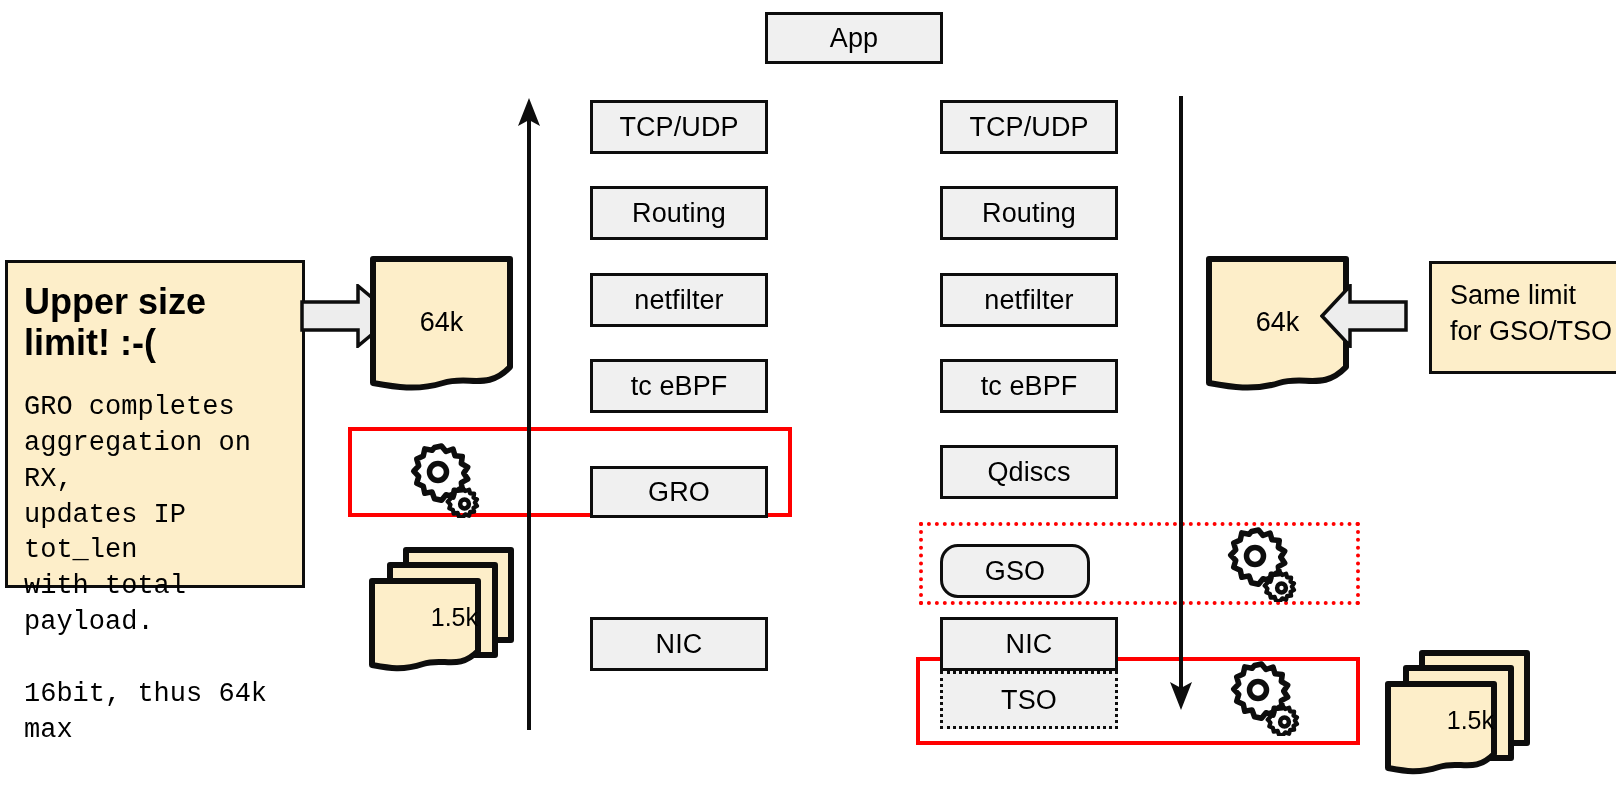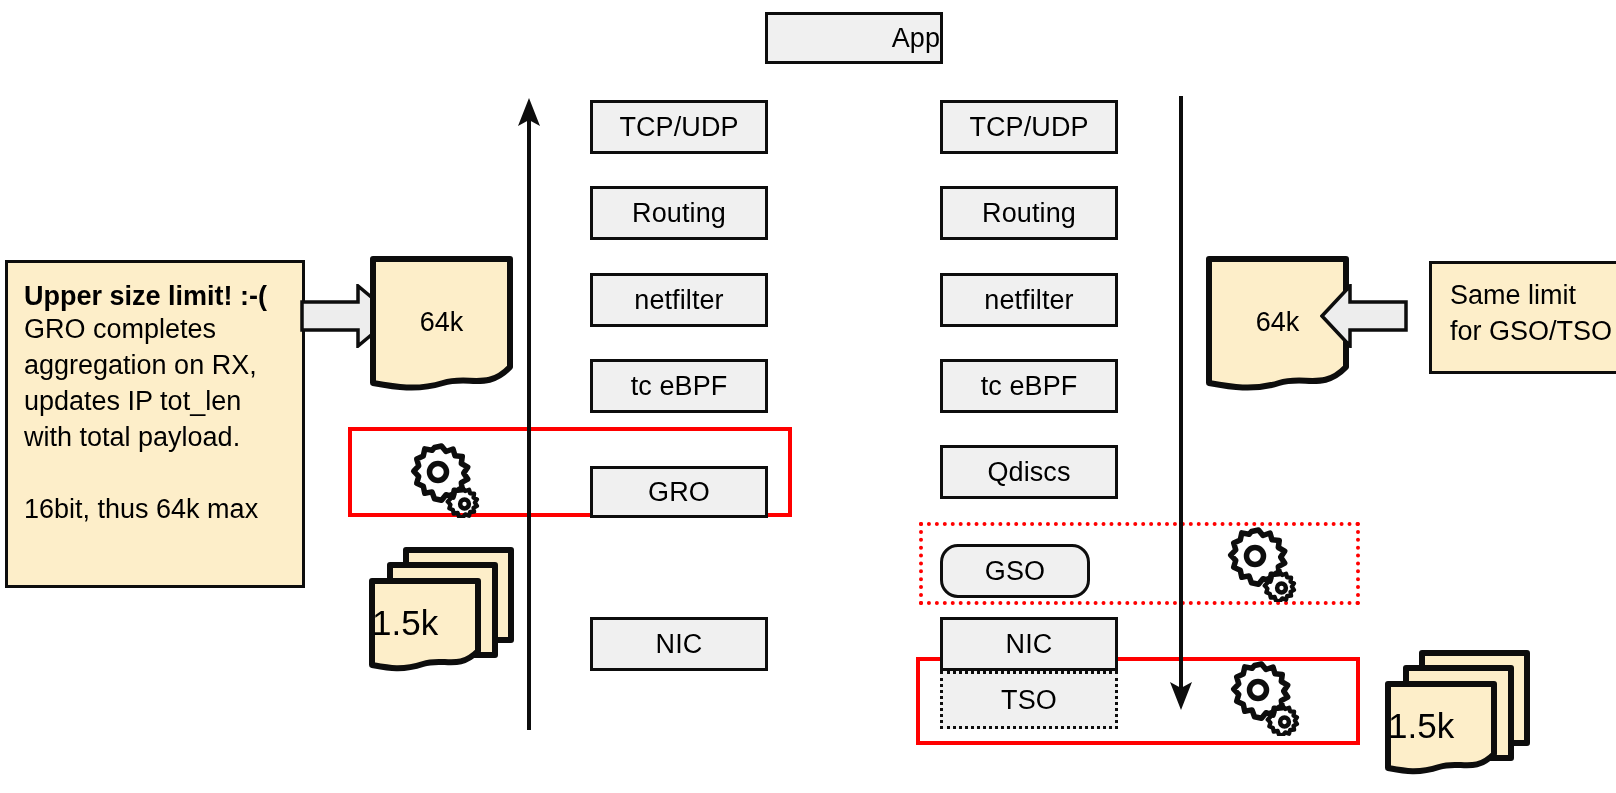--- a/index.html
+++ b/index.html
@@ -32,21 +32,21 @@
   
   .note{
     position:absolute;
     background:#fdeec9;
     border:3px solid #0d0d0d;
     box-sizing:border-box;
     color:#000;
   }
   .note .title{
     font-weight:bold;
-    font-size:27px;
+    font-size:36px;
     line-height:1.15;
   }
   .note .body{
     font-size:27px;
     line-height:1.33;
     white-space:pre-line;
   }
 
   
   .doc{position:absolute;}
@@ -56,21 +56,21 @@
     left:0;right:0;
     text-align:center;
     font-size:27px;
     color:#000;
     pointer-events:none;
   }
 
   .docstack{position:absolute;}
   .docstack .doclabel{
     position:absolute;
-    font-size:35px;color:#000;text-align:left;
+    font-size:25px;color:#000;text-align:right;
     pointer-events:none;
   }
 
   
   .hl{position:absolute;box-sizing:border-box;}
   .hl.solid{border:4px solid #ff0000;}
   .hl.dotted{border:4px dotted #ff0000;}
 
   
   .vaxis{position:absolute;}
@@ -82,21 +82,21 @@
 
   
   .gears{position:absolute;}
   .gears svg{display:block;}
 </style>
 </head>
 <body>
 
 <div class="stage">
 
-  <div class="sbox" style="left:765px;top:12px;width:178px;height:52px;justify-content:flex-end;">
+  <div class="sbox" style="left:765px;top:12px;width:178px;height:52px;">
     <span>App</span>
   </div>
 
   <div class="hl solid" style="left:348px;top:427px;width:444px;height:90px;"></div>
 
   <div class="hl dotted" style="left:919px;top:522px;width:441px;height:83px;"></div>
 
   <div class="hl solid" style="left:916px;top:657px;width:444px;height:88px;"></div>
 
   <div class="vaxis" style="left:508px;top:98px;width:42px;height:632px;">
@@ -152,21 +152,21 @@
   </div>
   <div class="sbox" style="left:940px;top:617px;width:178px;height:54px;">
     <span>NIC</span>
   </div>
   <div class="sbox dotted" style="left:940px;top:671px;width:178px;height:58px;">
     <span>TSO</span>
   </div>
 
   <div class="note" style="left:5px;top:260px;width:300px;height:328px;padding:18px 16px 0 16px;">
     <div class="title">Upper size limit! :-(</div>
-    <div class="body" style="">GRO completes
+    <div class="body" style="margin-top:26px;font-family:Liberation Mono, monospace;">GRO completes
 aggregation on RX,
 updates IP tot_len
 with total payload.
 
 16bit, thus 64k max</div>
   </div>
 
   <div class="fatarrow" style="left:300px;top:284px;width:96px;height:64px;">
     <svg width="96" height="64" viewBox="0 0 96 64">
       <polygon points="2,18 58,18 58,2 94,32 58,62 58,46 2,46" fill="#ededed" stroke="#0d0d0d" stroke-width="3.5" stroke-linejoin="miter"></polygon>

